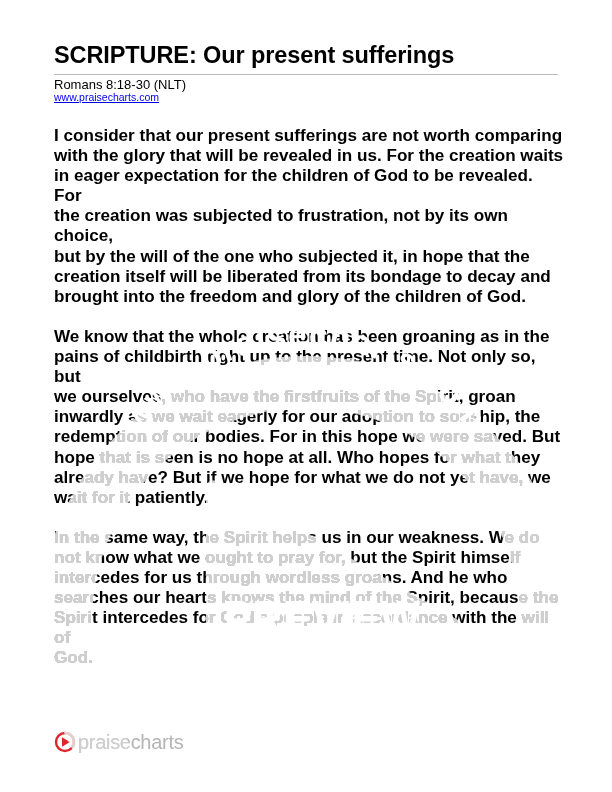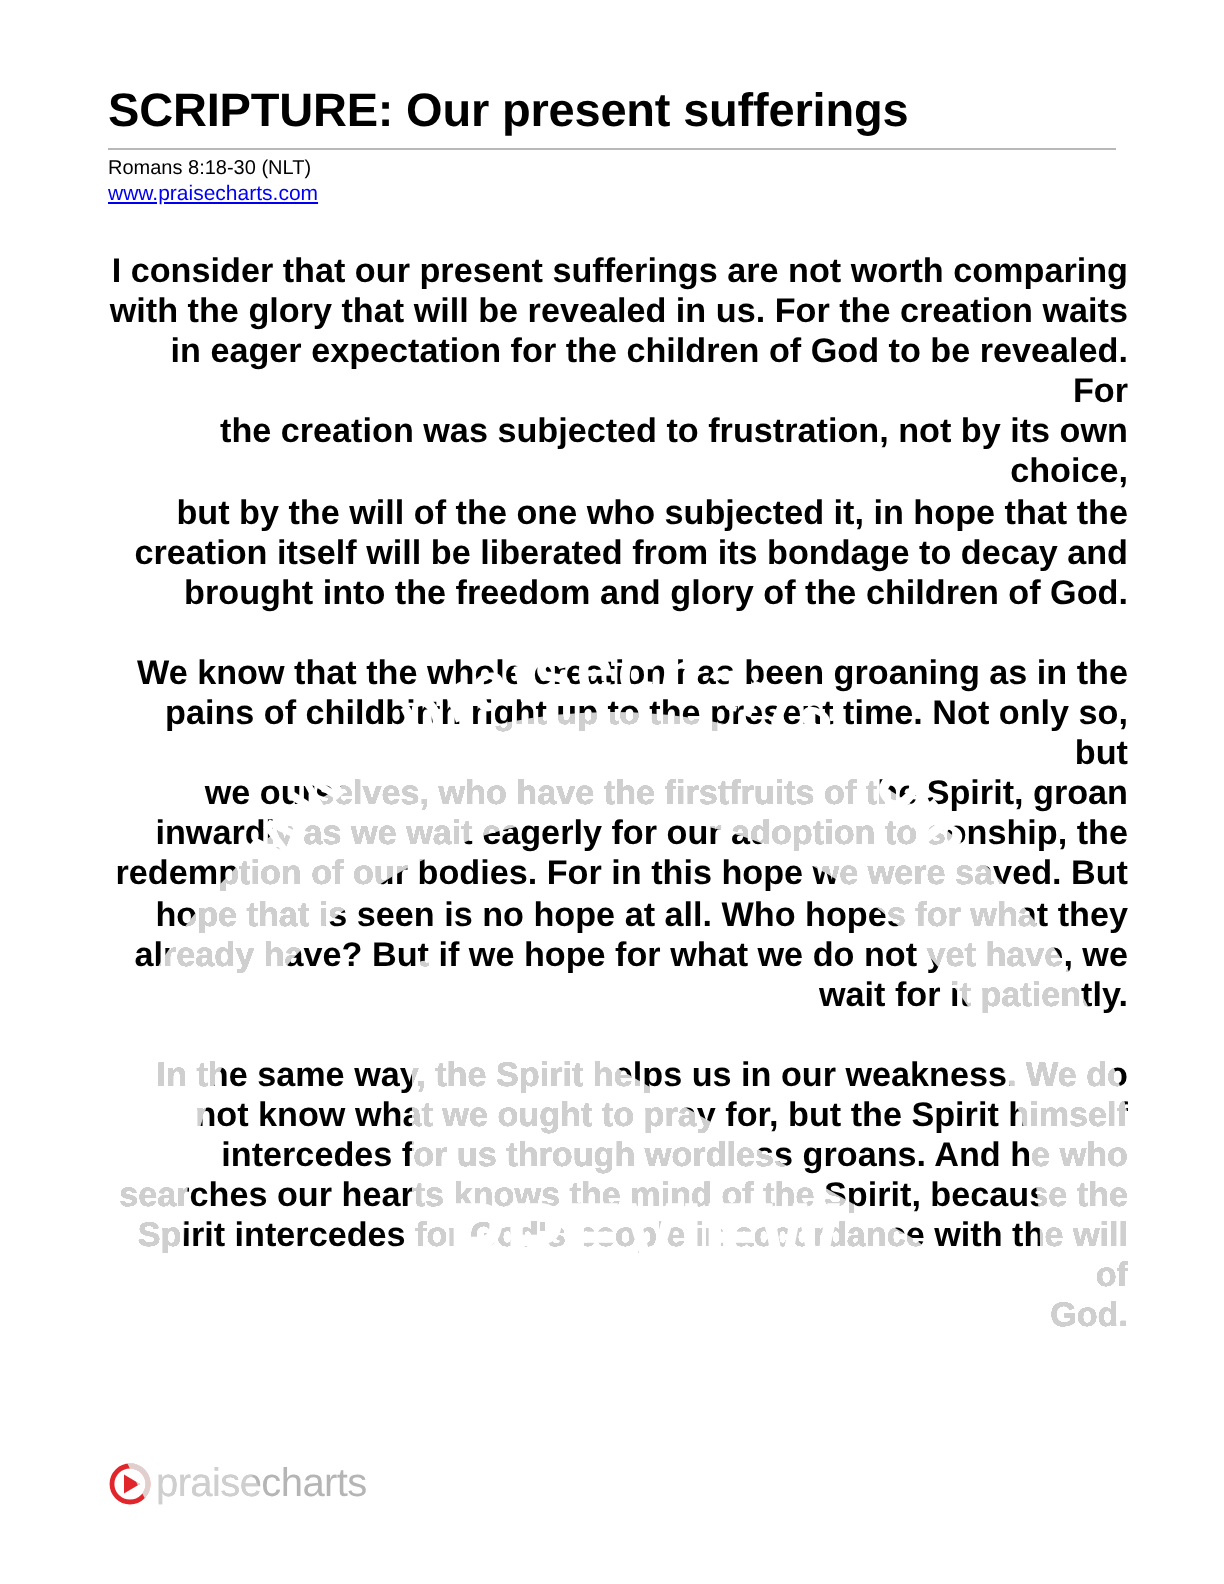--- a/index.html
+++ b/index.html
@@ -1,31 +1,31 @@
 <!DOCTYPE html>
 <html><head>
   <meta charset="utf-8">
   <style>
     html, body { margin: 0; padding: 0; }
     body {
       width: 612px; height: 792px; background: #ffffff;
       position: relative; overflow: hidden;
       font-family: "Liberation Sans", sans-serif; color: #000;
     }
-    .page { position: absolute; left: 0; top: 0; width: 612px; height: 792px; text-align: right; }
+    .page { position: absolute; left: 0; top: 0; width: 612px; height: 792px; }
     .title {
       position: absolute; left: 54px; top: 40px;
       font-size: 23.5px; font-weight: bold; letter-spacing: -0.1px;
       margin: 0; line-height: 30px; white-space: nowrap;
     }
     .rule {
       position: absolute; left: 54px; top: 74px; width: 504px; height: 0;
       border-top: 1.5px solid #b8b8b8;
     }
-    .ref { position: absolute; left: 54px; top: 78px; font-size: 10px; line-height: 13px; }
+    .ref { position: absolute; left: 54px; top: 78px; font-size: 13px; line-height: 13px; }
     .url { position: absolute; left: 54px; top: 91px; font-size: 10.5px; line-height: 13px;
            color: #0000ee; text-decoration: underline; }
     .body {
       position: absolute; left: 54px; top: 126px; width: 510px;
       font-size: 17.1px; line-height: 20.1px;
     }
     .body p { margin: 0 0 20.1px 0; white-space: pre-line; font-weight: bold; }
     .watermark { position: absolute; left: 0; top: 0; width: 612px; height: 792px;
                  pointer-events: none; mix-blend-mode: lighten; }
     .logo { position: absolute; left: 54px; top: 730px; height: 24px; display: flex; align-items: center; }

